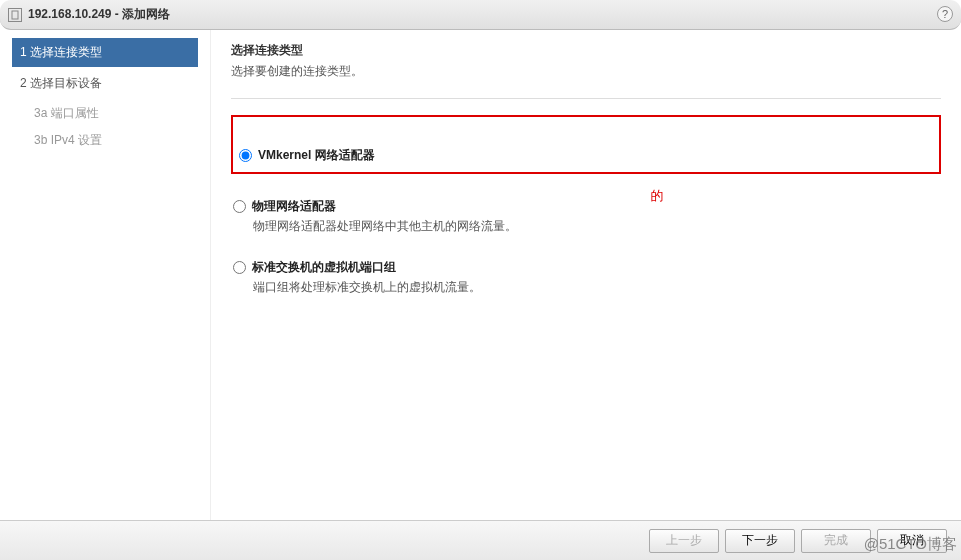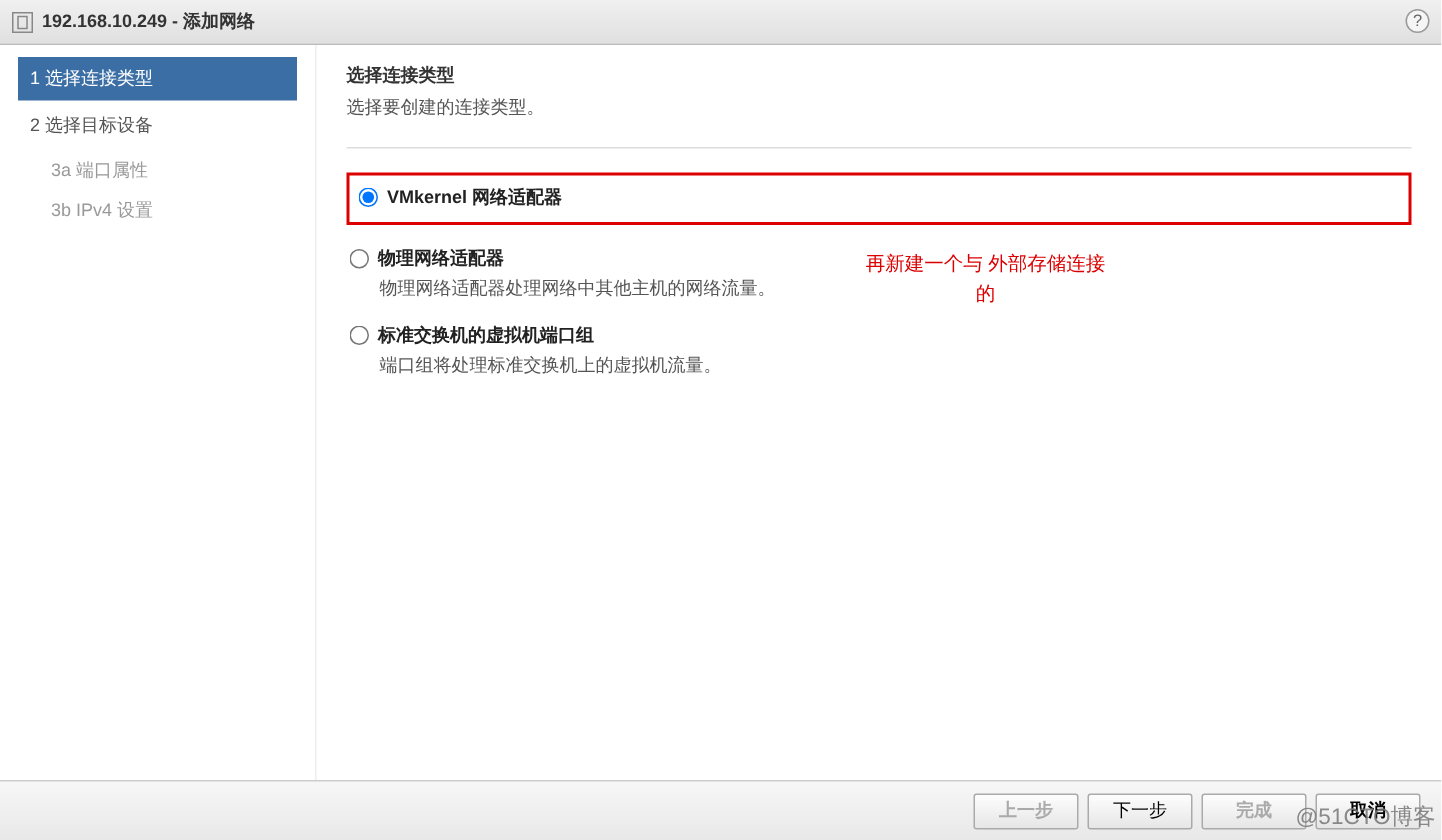--- a/index.html
+++ b/index.html
@@ -14,20 +14,21 @@
       position: relative;
     }
     .titlebar {
       height: 30px;
       background: linear-gradient(to bottom, #f0f0f0, #e0e0e0);
       border-bottom: 1px solid #bbb;
       display: flex;
       align-items: center;
       padding: 0 8px;
       position: relative;
+      border-radius: 11px;
     }
     .titlebar-icon {
       width: 14px;
       height: 14px;
       border: 1px solid #888;
       margin-right: 6px;
       display: flex;
       align-items: center;
       justify-content: center;
     }
@@ -95,20 +96,21 @@
       border: none;
       border-top: 1px solid #ddd;
       margin-bottom: 16px;
     }
     .options {
       position: relative;
     }
     .option {
       margin-bottom: 14px;
       padding-left: 2px;
+      margin-top: 24px;
     }
     .option-row {
       display: flex;
       align-items: flex-start;
     }
     .radio {
       margin-top: 2px;
       margin-right: 6px;
     }
     .option-label {
@@ -153,21 +155,20 @@
       height: 24px;
       background: linear-gradient(to bottom, #fdfdfd, #e6e6e6);
       border: 1px solid #aaa;
       border-radius: 2px;
       font-size: 12px;
       cursor: pointer;
       display: inline-flex;
       align-items: center;
       justify-content: center;
       padding: 0 10px;
-      font-weight: bold;
     }
     .btn.disabled {
       color: #aaa;
       cursor: default;
     }
     .btn.primary {
       font-weight: normal;
     }
     .watermark {
       position: absolute;
@@ -246,21 +247,21 @@
         </div>
         <div class="option-desc">端口组将处理标准交换机上的虚拟机流量。</div>
       </div>
 
     </div>
   </div>
 
 </div>
 
 <div class="annotation annotation1">
-  <span>再新建一个与  外部存储连接</span><br>
+  <br>
   <span>的</span>
 </div>
 
 <div class="footer">
   <button class="btn disabled">上一步</button>
   <button class="btn primary">下一步</button>
   <button class="btn disabled">完成</button>
   <button class="btn">取消</button>
 </div>
 

